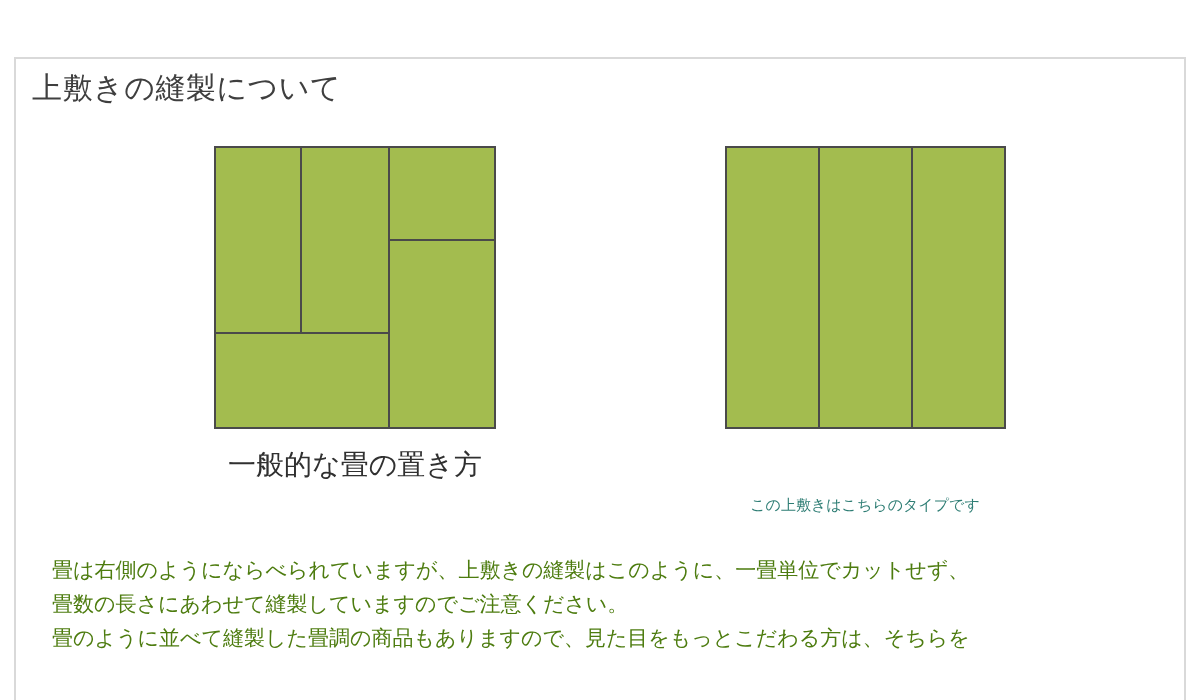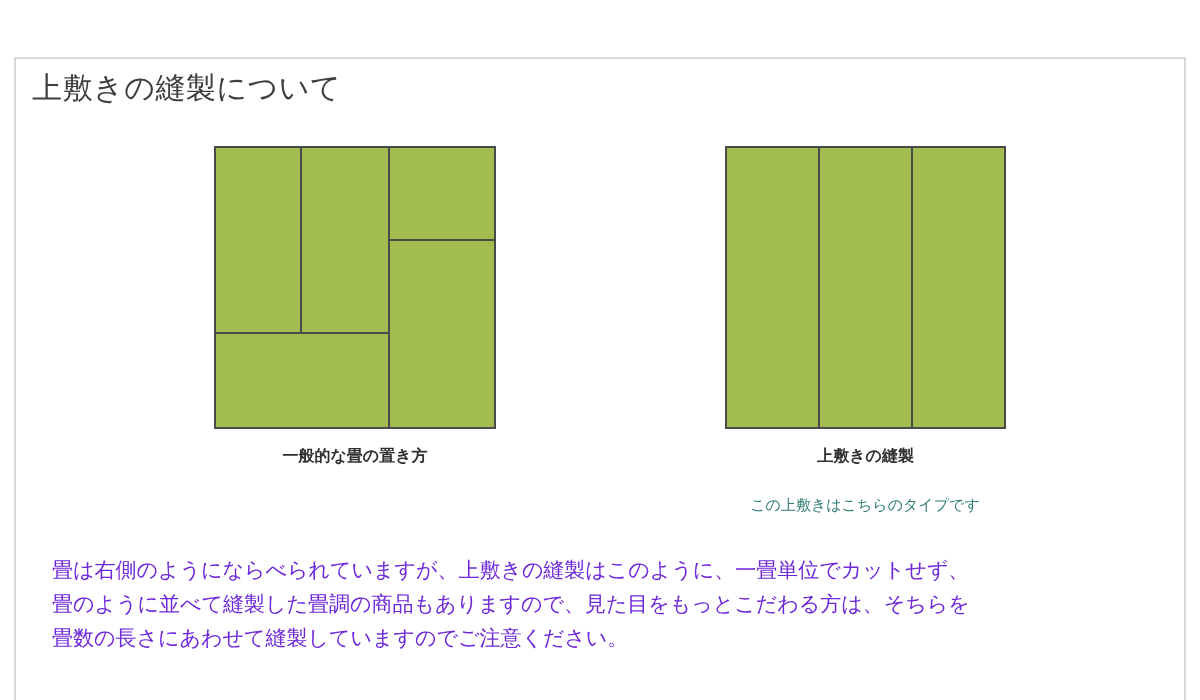--- a/index.html
+++ b/index.html
@@ -60,22 +60,22 @@
     height: 283px;
   }
   #diagram-right {
     left: 725px;
     top: 98px;
     width: 281px;
     height: 283px;
   }
   .caption {
     position: absolute;
-    font-size: 16px;
-    font-weight: bold;
+    font-size: 28px;
+    font-weight: normal;
     color: #303030;
     text-align: center;
     white-space: nowrap;
   }
   #caption-left {
     left: 214px;
     top: 398px;
     width: 282px;
   }
   #caption-right {
@@ -96,21 +96,21 @@
   }
 
   
   .body-text {
     position: absolute;
     left: 52px;
     top: 505px;
     width: 1100px;
     font-size: 21px;
     line-height: 34px;
-    color: #6d28d9;
+    color: #4d7c0f;
   }
   .body-text p {
     margin: 0;
     white-space: nowrap;
   }
 </style>
 </head>
 <body>
 
 <div class="page">
@@ -125,22 +125,21 @@
     <div class="mat-box" style="left:174px; top:93px; width:108px; height:190px;"></div>
     <div class="mat-box" style="left:0px; top:186px; width:176px; height:97px;"></div>
   </div>
   <div class="caption" id="caption-left">一般的な畳の置き方</div>
 
   <div class="diagram" id="diagram-right">
     <div class="mat-box" style="left:0px; top:0px; width:95px; height:283px;"></div>
     <div class="mat-box" style="left:93px; top:0px; width:95px; height:283px;"></div>
     <div class="mat-box" style="left:186px; top:0px; width:95px; height:283px;"></div>
   </div>
-  <div class="caption" id="caption-right">上敷きの縫製</div>
 
   <div class="note-teal">この上敷きはこちらのタイプです</div>
 
   <div class="body-text">
     <p>畳は右側のようにならべられていますが、上敷きの縫製はこのように、一畳単位でカットせず、</p>
+    <p>畳数の長さにあわせて縫製していますのでご注意ください。</p>
     <p>畳のように並べて縫製した畳調の商品もありますので、見た目をもっとこだわる方は、そちらを</p>
-    <p>畳数の長さにあわせて縫製していますのでご注意ください。</p>
   </div>
 </div>
 
 </body></html>

